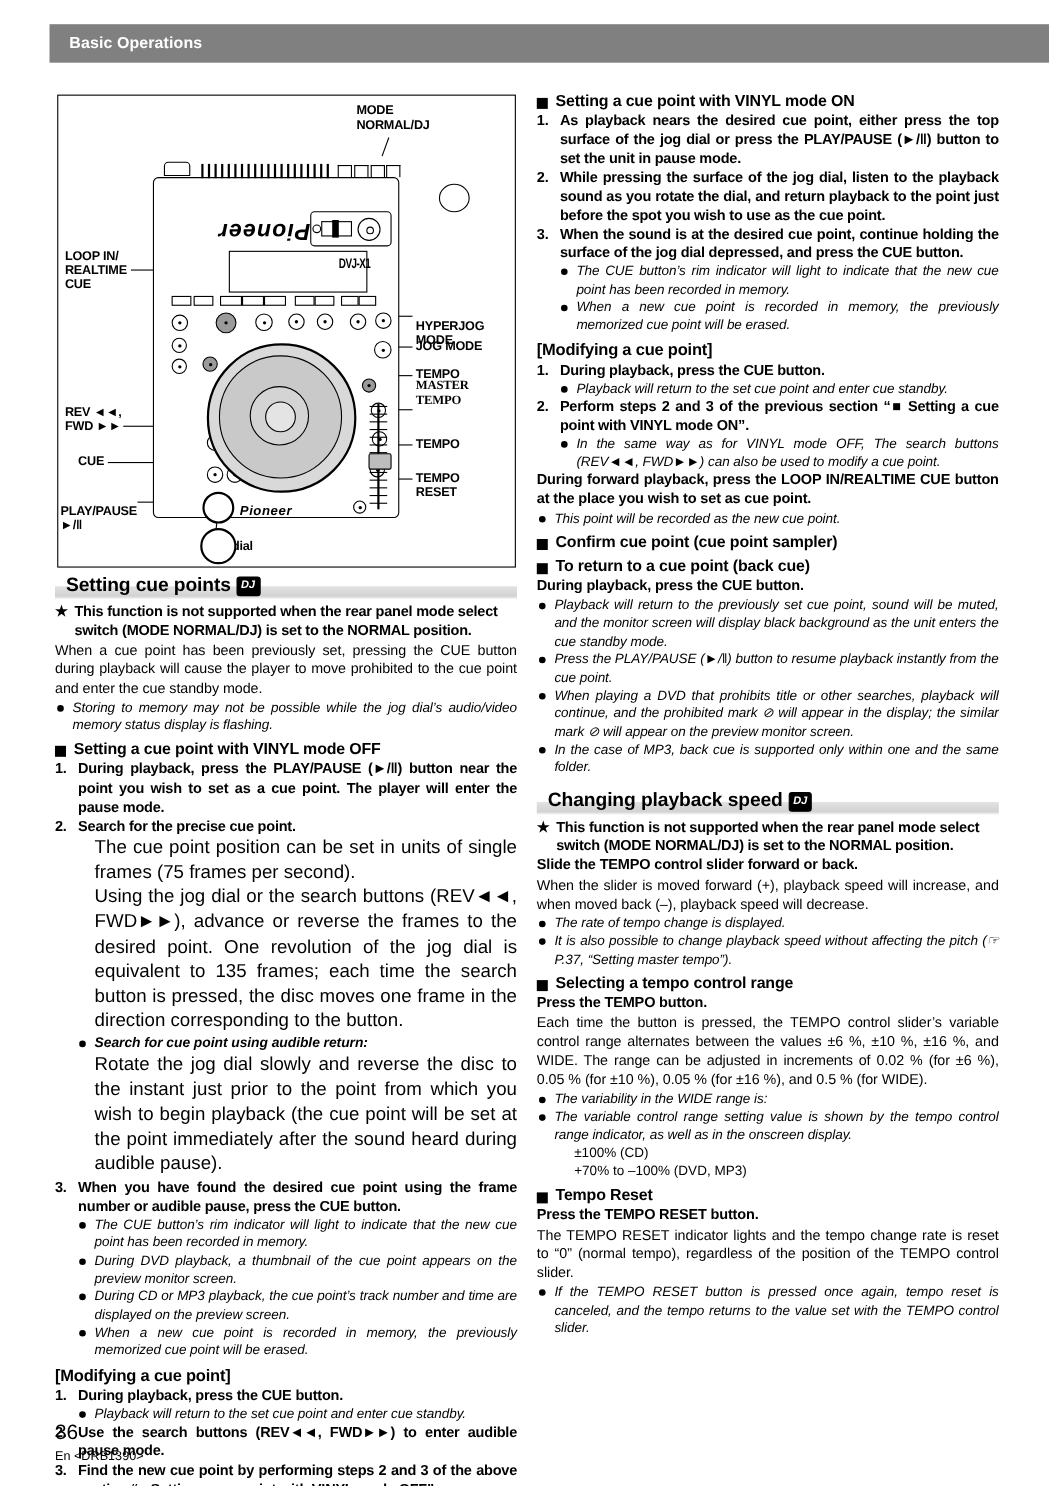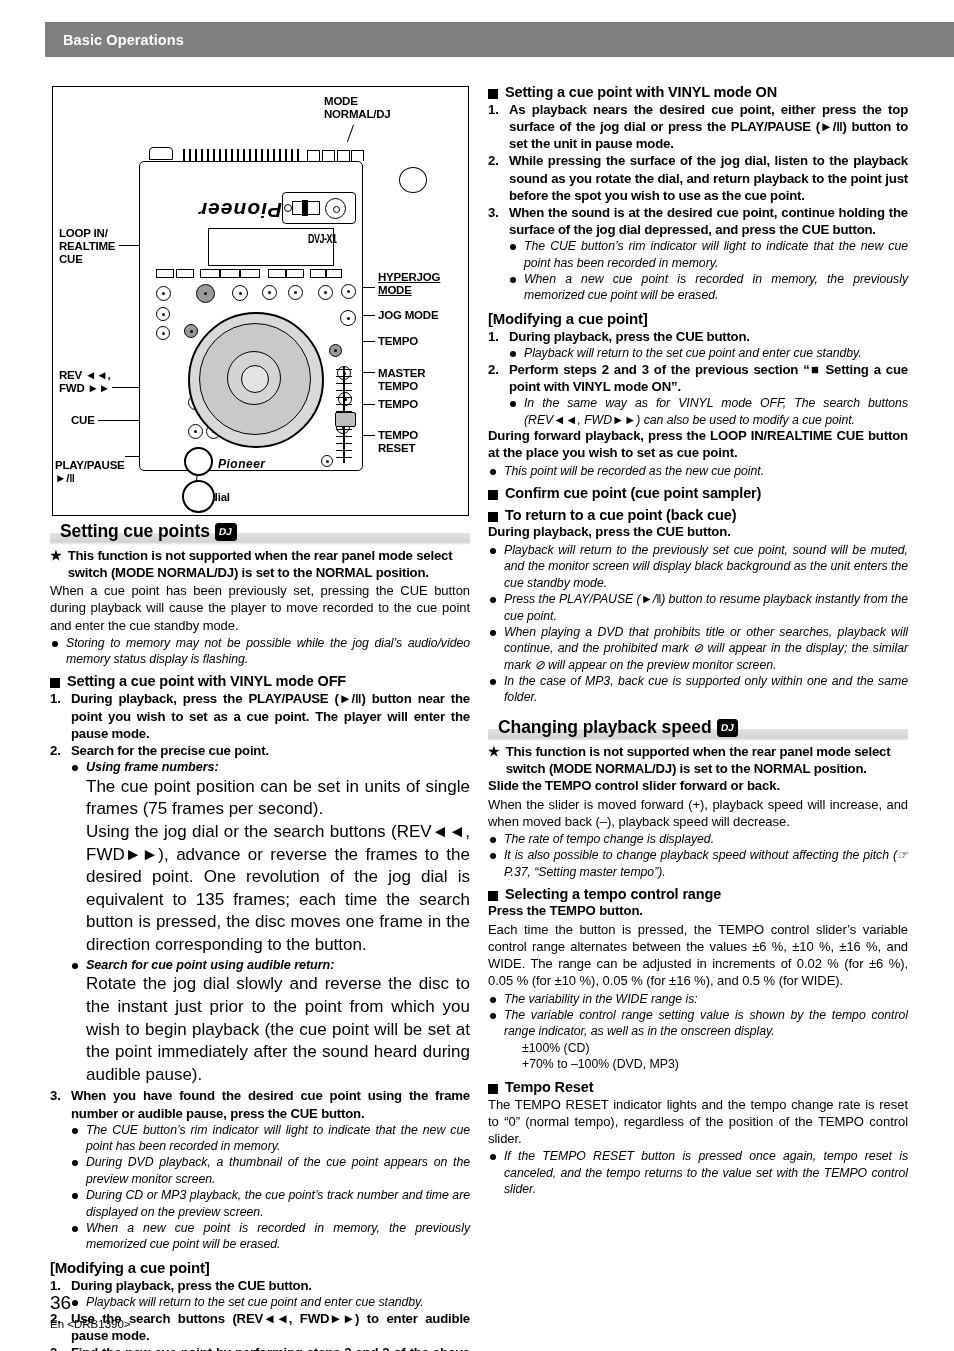--- a/index.html
+++ b/index.html
@@ -221,27 +221,27 @@
   </div>
   <div class="fig-label" style="left:6px;top:282px;">
     <div>REV ◄◄,</div>
     <div>FWD ►►</div>
   </div>
   <div class="fig-label" style="left:18px;top:327px;">CUE</div>
   <div class="fig-label" style="left:2px;top:372px;">
     <div>PLAY/PAUSE</div>
     <div>►/‖</div>
   </div>
-  <div class="fig-label" style="left:325px;top:184px;text-decoration:underline;">
+  <div class="fig-label" style="left:325px;top:204px;">
     <div>HYPERJOG</div>
     <div>MODE</div>
   </div>
   <div class="fig-label" style="left:325px;top:222px;">JOG MODE</div>
   <div class="fig-label" style="left:325px;top:248px;">TEMPO</div>
-  <div class="fig-label" style="left:325px;top:280px;">
+  <div class="fig-label" style="left:325px;top:258px;font-family:Liberation Serif, serif;">
     <div>MASTER</div>
     <div>TEMPO</div>
   </div>
   <div class="fig-label" style="left:325px;top:311px;">TEMPO</div>
   <div class="fig-label" style="left:325px;top:342px;">
     <div>TEMPO</div>
     <div>RESET</div>
   </div>
   <div class="fig-label" style="left:135px;top:404px;">Jog dial</div>
 
@@ -369,39 +369,36 @@
 
   <h2 class="h2">
     <span>Setting cue points</span><span class="dj"><span class="sl">DJ</span></span>
   </h2>
 
   <div class="star">
     <span class="g">★</span>
     <span>This function is not supported when the rear panel mode select switch (MODE NORMAL/DJ) is set to the NORMAL position.</span>
   </div>
 
-  <p class="body">When a cue point has been previously set, pressing the CUE button during playback will cause the player to move recorded to the cue point and enter the cue standby mode.</p>
+  <p class="body">When a cue point has been previously set, pressing the CUE button during playback will cause the player to move prohibited to the cue point and enter the cue standby mode.</p>
 
   <ul class="dot">
     <li>Storing to memory may not be possible while the jog dial’s audio/video memory status display is flashing.</li>
   </ul>
 
   <div class="h3">
     <span class="sq"></span>
     <span>Setting a cue point with VINYL mode OFF</span>
   </div>
 
   <ol class="num">
     <li>During playback, press the PLAY/PAUSE (►/‖) button near the point you wish to set as a cue point. The player will enter the pause mode.</li>
     <li>Search for the precise cue point.</li>
   </ol>
 
-  <ul class="dot indent">
-    <li class="b">Using frame numbers:</li>
-  </ul>
   <div class="sub" style="margin-left:36px;">The cue point position can be set in units of single frames (75 frames per second).</div>
   <div class="sub" style="margin-left:36px;">Using the jog dial or the search buttons (REV◄◄, FWD►►), advance or reverse the frames to the desired point. One revolution of the jog dial is equivalent to 135 frames; each time the search button is pressed, the disc moves one frame in the direction corresponding to the button.</div>
 
   <ul class="dot indent">
     <li class="b">Search for cue point using audible return:</li>
   </ul>
   <div class="sub" style="margin-left:36px;">Rotate the jog dial slowly and reverse the disc to the instant just prior to the point from which you wish to begin playback (the cue point will be set at the point immediately after the sound heard during audible pause).</div>
 
   <ol class="num" start="3" style="counter-reset:n 2;margin-top:1px;">
     <li>When you have found the desired cue point using the frame number or audible pause, press the CUE button.</li>
@@ -507,20 +504,21 @@
     <li>The variability in the WIDE range is:</li>
     <li>The variable control range setting value is shown by the tempo control range indicator, as well as in the onscreen display.</li>
   </ul>
   <div class="nowrapind">±100% (CD)</div>
   <div class="nowrapind">+70% to –100% (DVD, MP3)</div>
 
   <div class="h3">
     <span class="sq"></span>
     <span>Tempo Reset</span>
   </div>
+  <p class="lead">Press the TEMPO RESET button.</p>
   <p class="body">The TEMPO RESET indicator lights and the tempo change rate is reset to “0” (normal tempo), regardless of the position of the TEMPO control slider.</p>
   <ul class="dot">
     <li>If the TEMPO RESET button is pressed once again, tempo reset is canceled, and the tempo returns to the value set with the TEMPO control slider.</li>
   </ul>
 </div>
 
 <div class="pgnum">36</div>
 <div class="pgcode">En &lt;DRB1390&gt;</div>
 
 </body></html>

